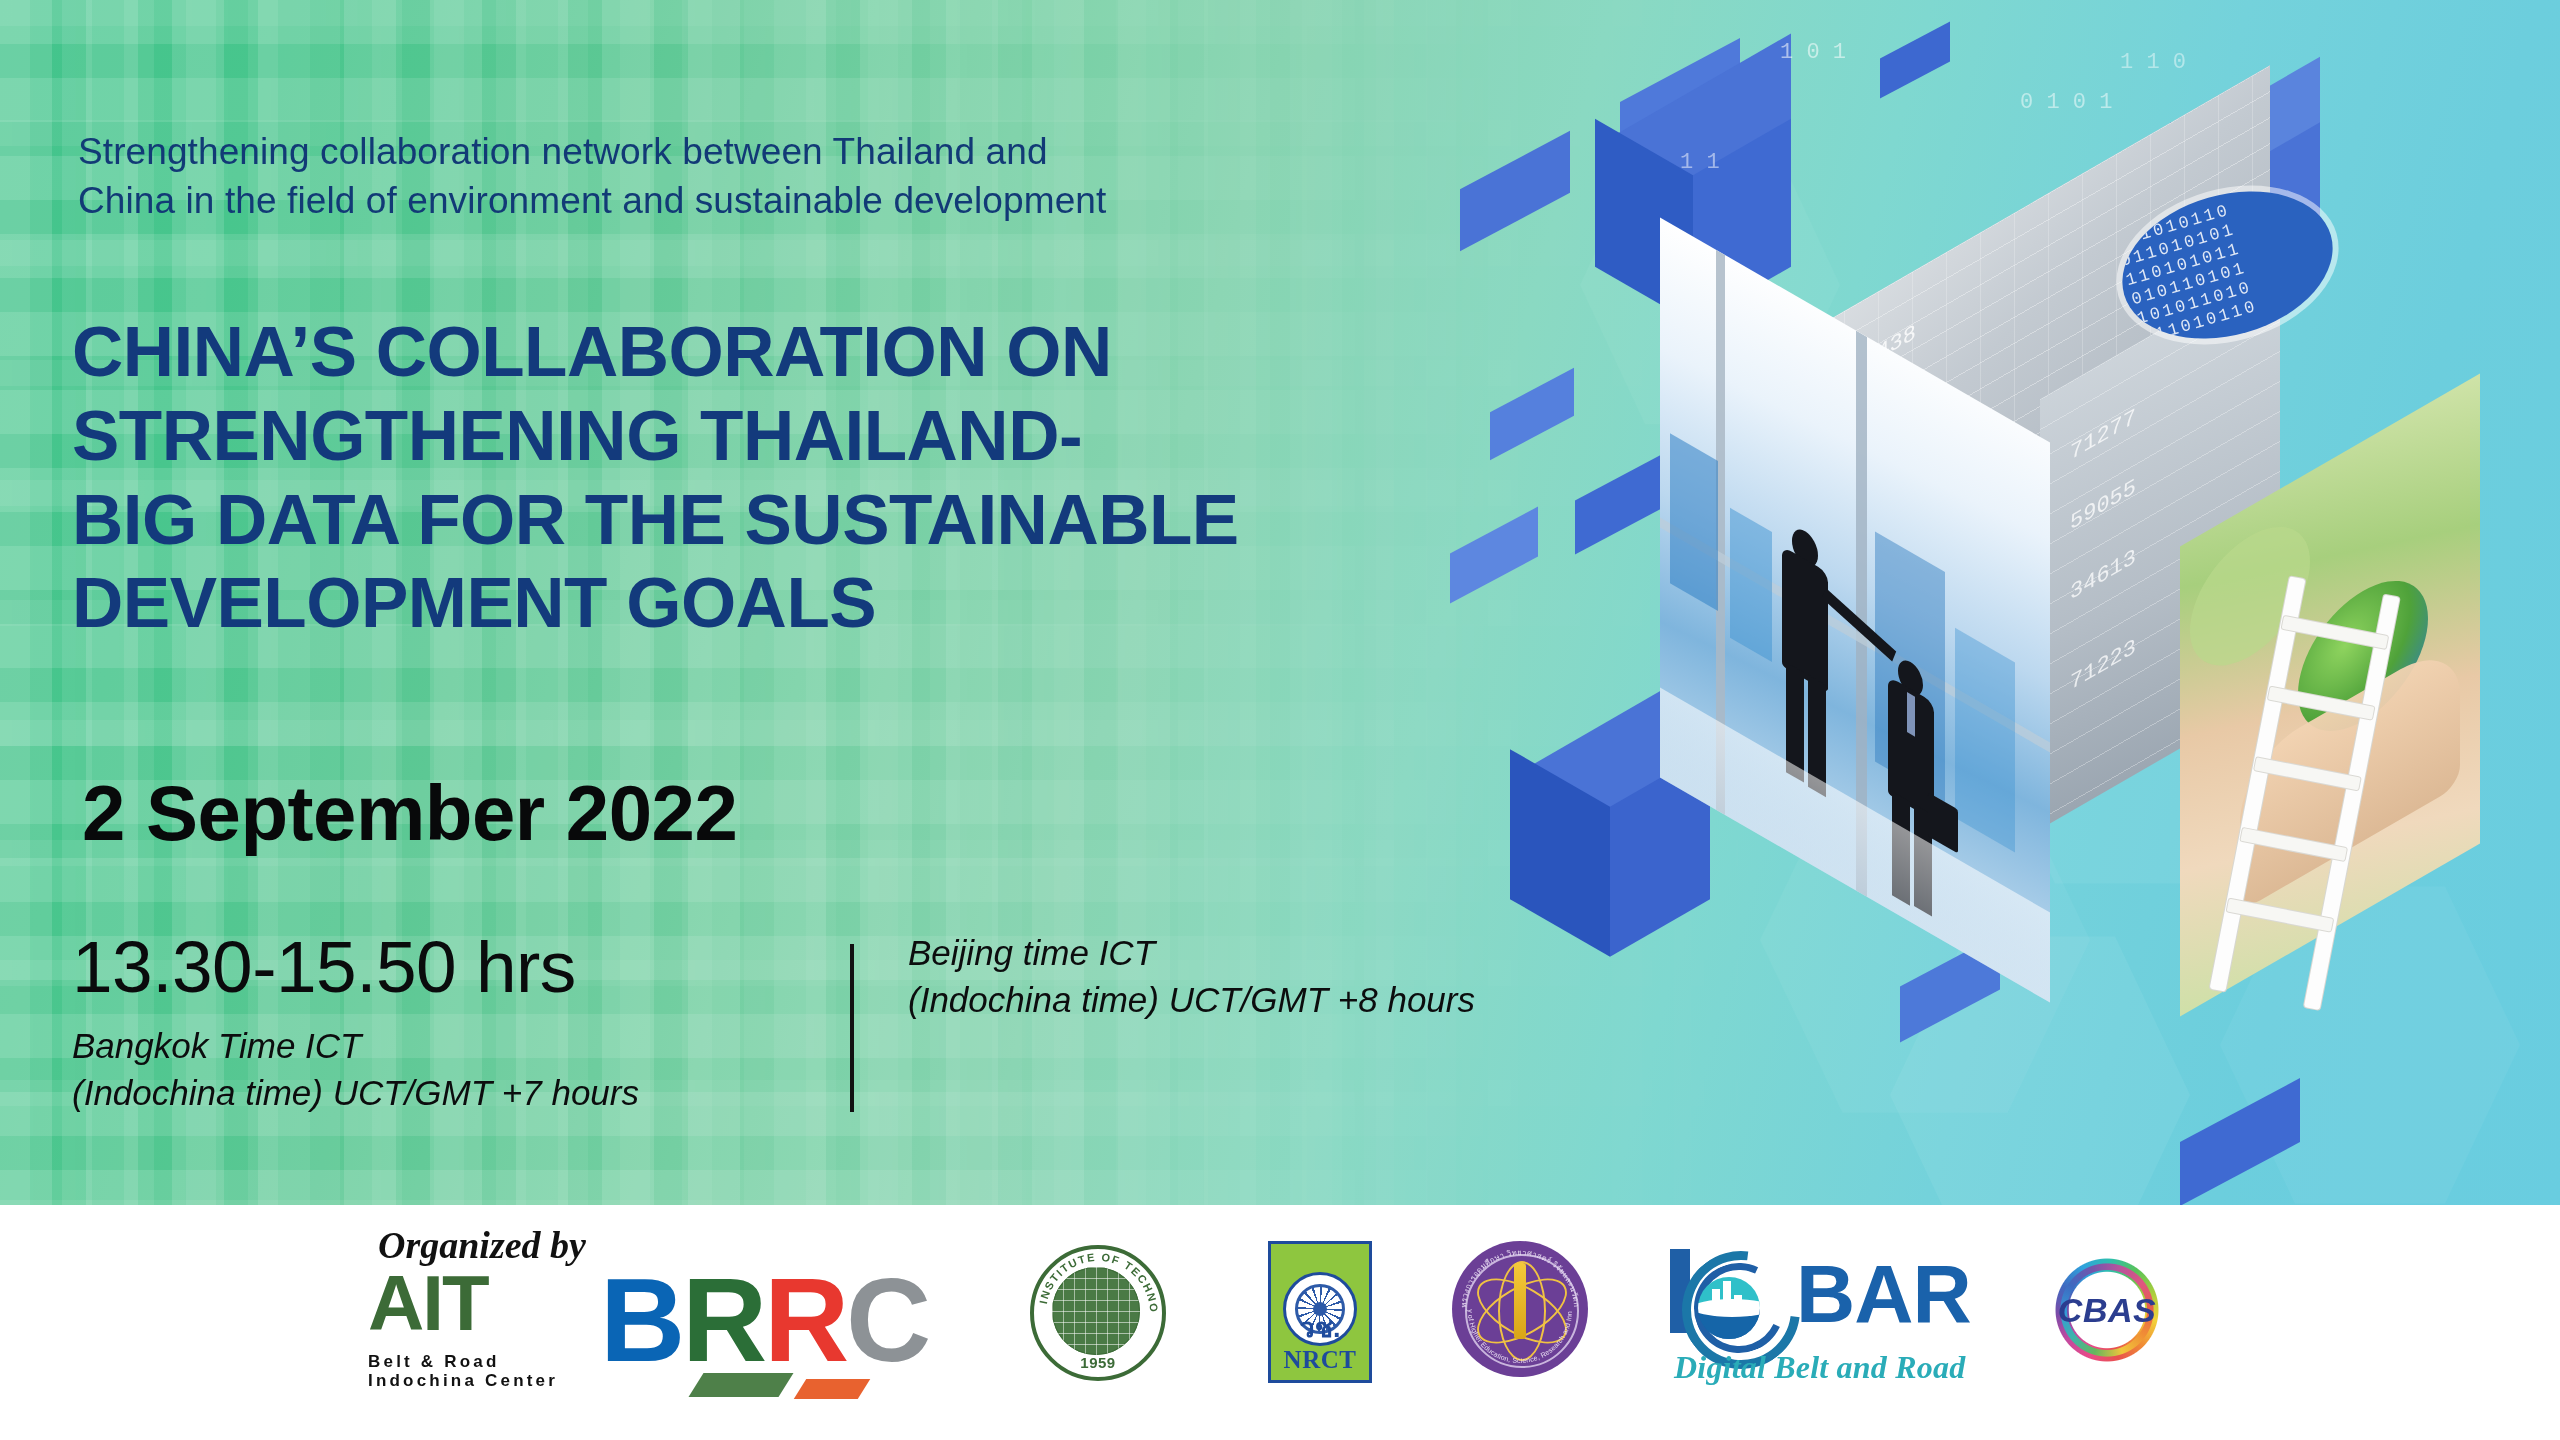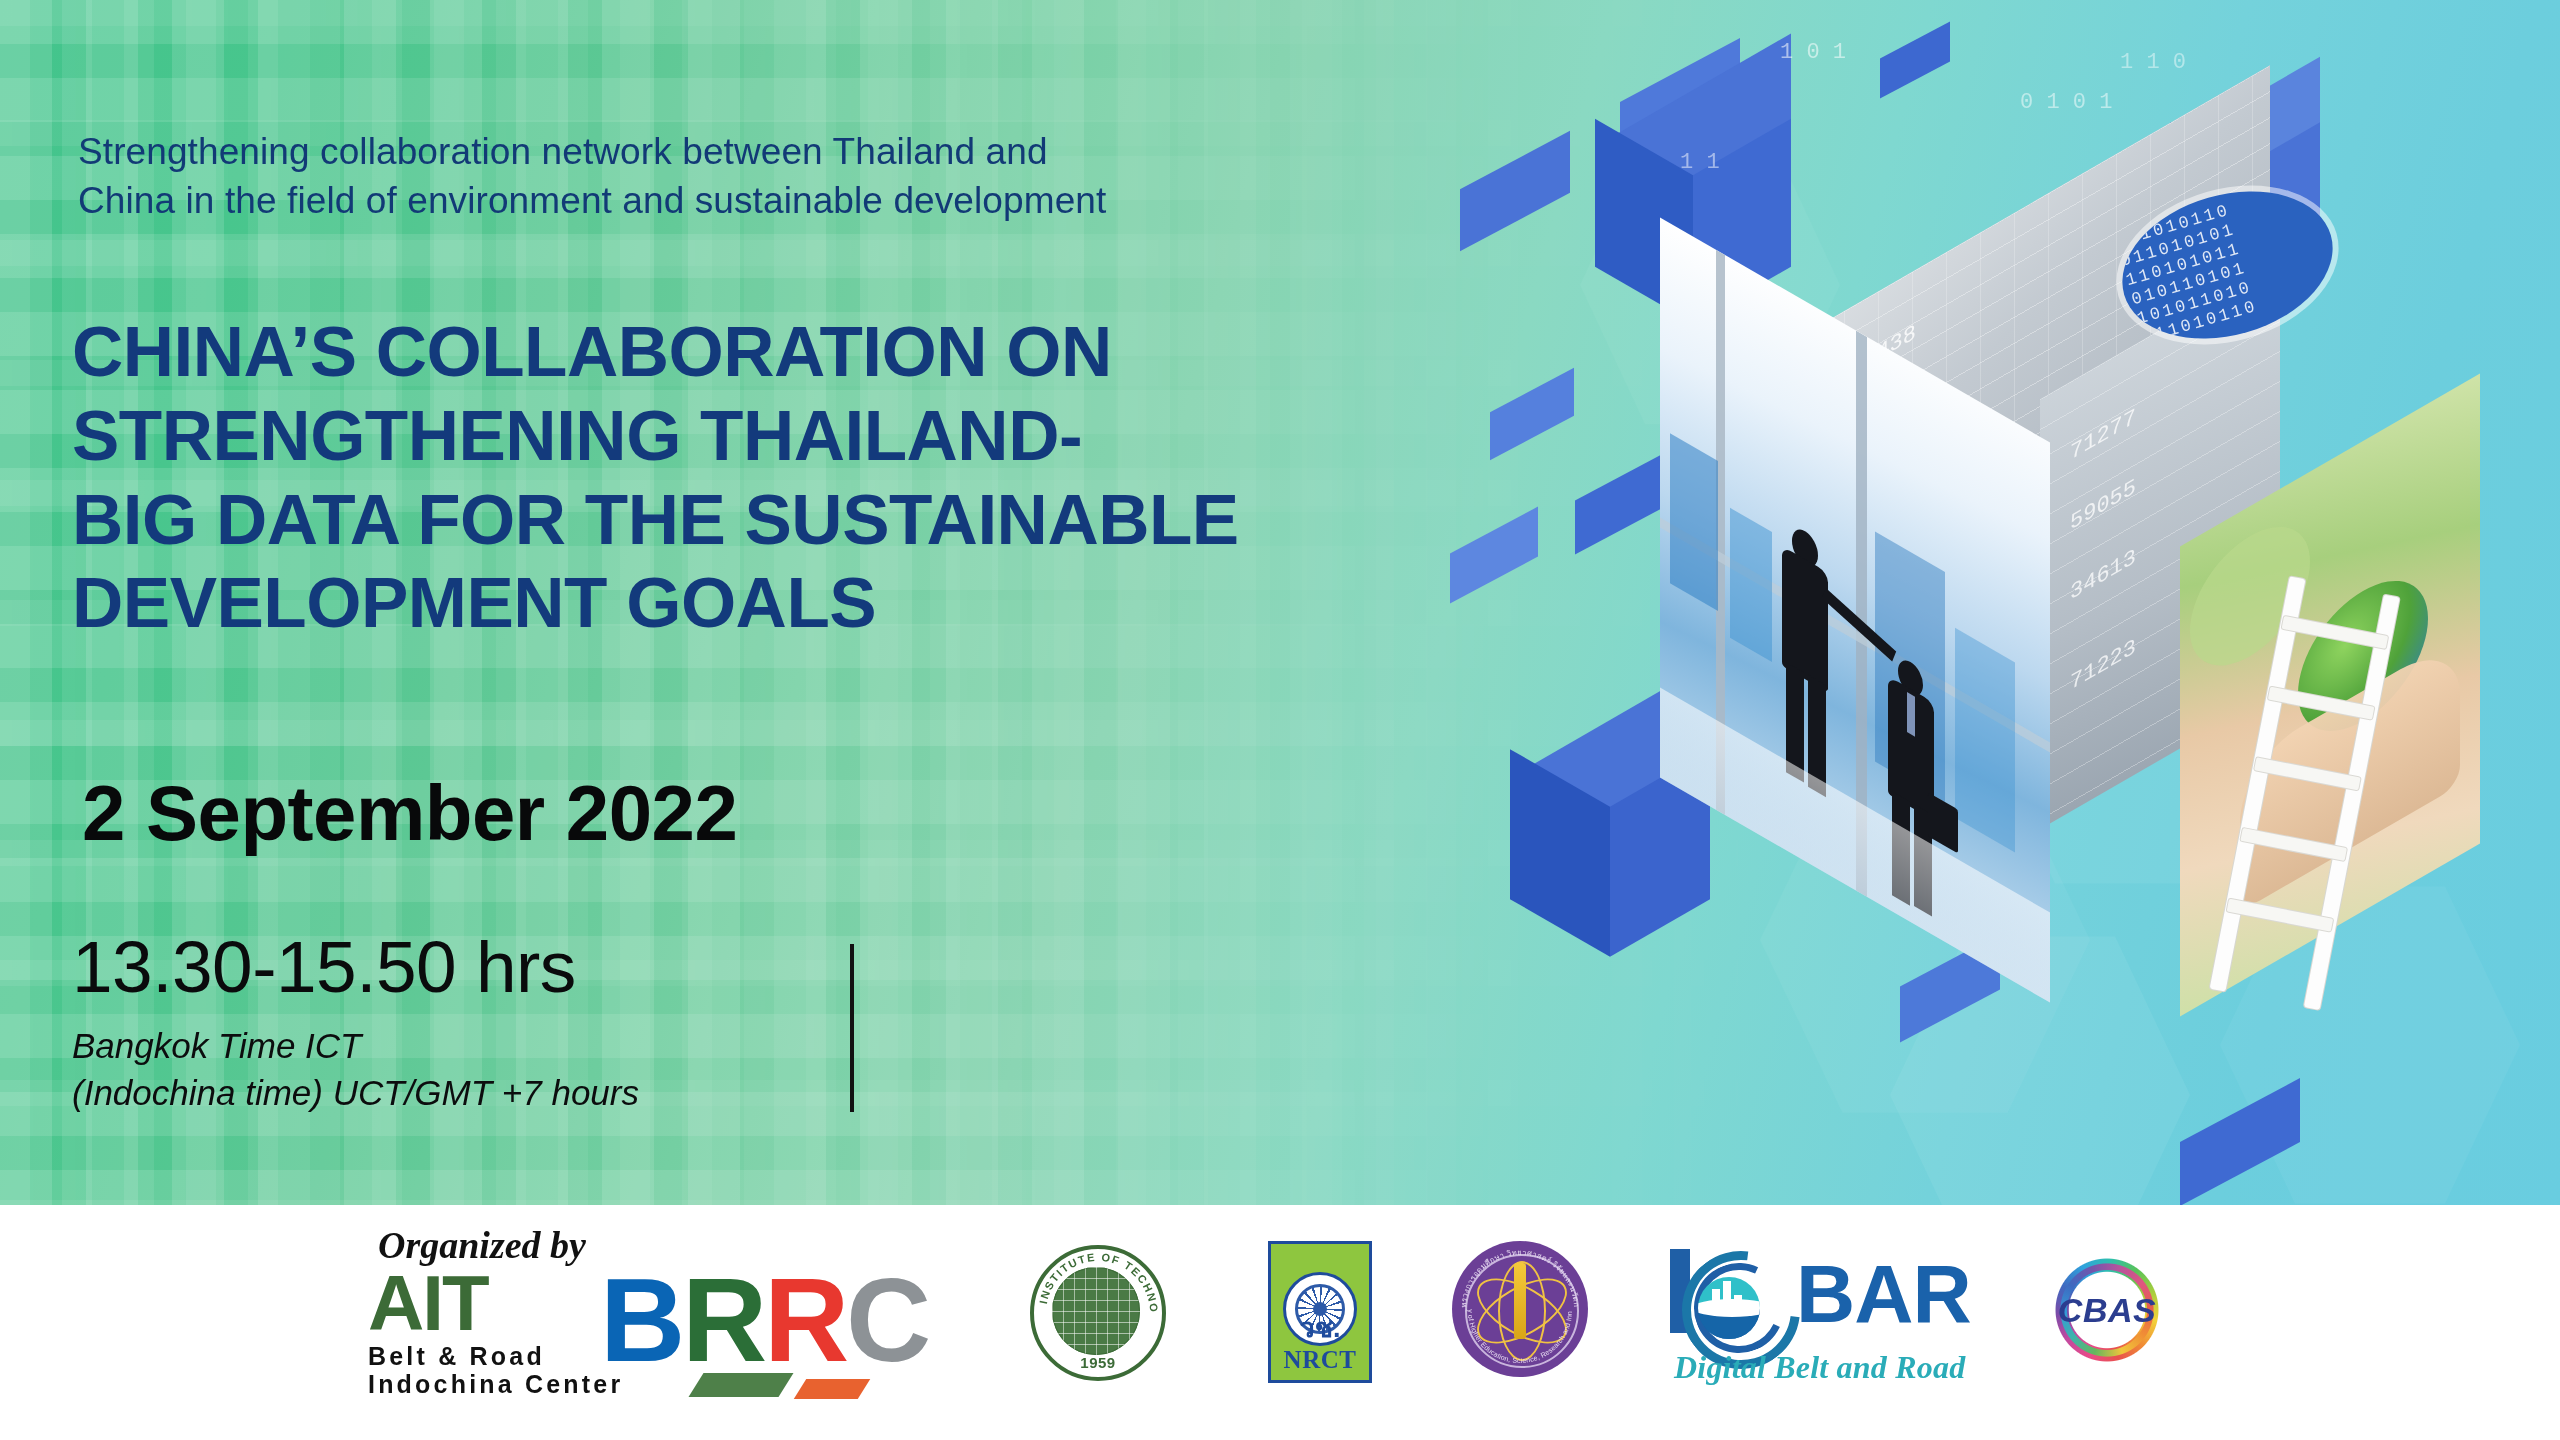--- a/index.html
+++ b/index.html
@@ -95,22 +95,22 @@
   .logos{position:absolute;left:0;top:0;width:2551px;height:235px;}
 
   
   .ait-wrap{position:absolute;left:368px;top:62px;width:600px;height:140px;}
   .ait-text{position:absolute;left:0;top:0;}
   .ait-main{
     font-size:78px;font-weight:800;color:#3c6b37;letter-spacing:-2px;line-height:.94;
     font-family:"Liberation Sans", sans-serif;
   }
   .ait-sub{
-    font-size:25px;font-weight:700;color:#111;line-height:1.12;letter-spacing:3.2px;
-    margin-top:2px;
+    font-size:17px;font-weight:700;color:#111;line-height:1.12;letter-spacing:3.2px;
+    margin-top:12px;
   }
   .brrc{position:absolute;left:232px;top:-6px;width:370px;height:140px;}
   .brrc span{
     position:absolute;font-size:118px;font-weight:800;line-height:1;
     font-family:"Liberation Sans", sans-serif;
   }
   .brrc .b1{left:0;   color:#0a65b5;}
   .brrc .b2{left:82px;color:#2b6e37;}
   .brrc .b3{left:164px;color:#e8382f;}
   .brrc .b4{left:246px;color:#8d9296;}
@@ -430,20 +430,24 @@
   <div class="timewrap">
     <div class="timecol first">
       <div class="time-big">13.30-15.50 hrs</div>
       <div class="time-note">
         <span>Bangkok Time ICT</span><br>
         <span>(Indochina time) UCT/GMT +7 hours</span>
       </div>
     </div>
     <div class="divider"></div>
     <div class="timecol second">
+      <div class="time-note">
+        <span>Beijing time ICT</span><br>
+        <span>(Indochina time) UCT/GMT +8 hours</span>
+      </div>
     </div>
   </div>
 
   <div class="footer">
     <div class="organized">Organized by</div>
 
     <div class="logos">
 
       <div class="ait-wrap">
         <div class="ait-text">

